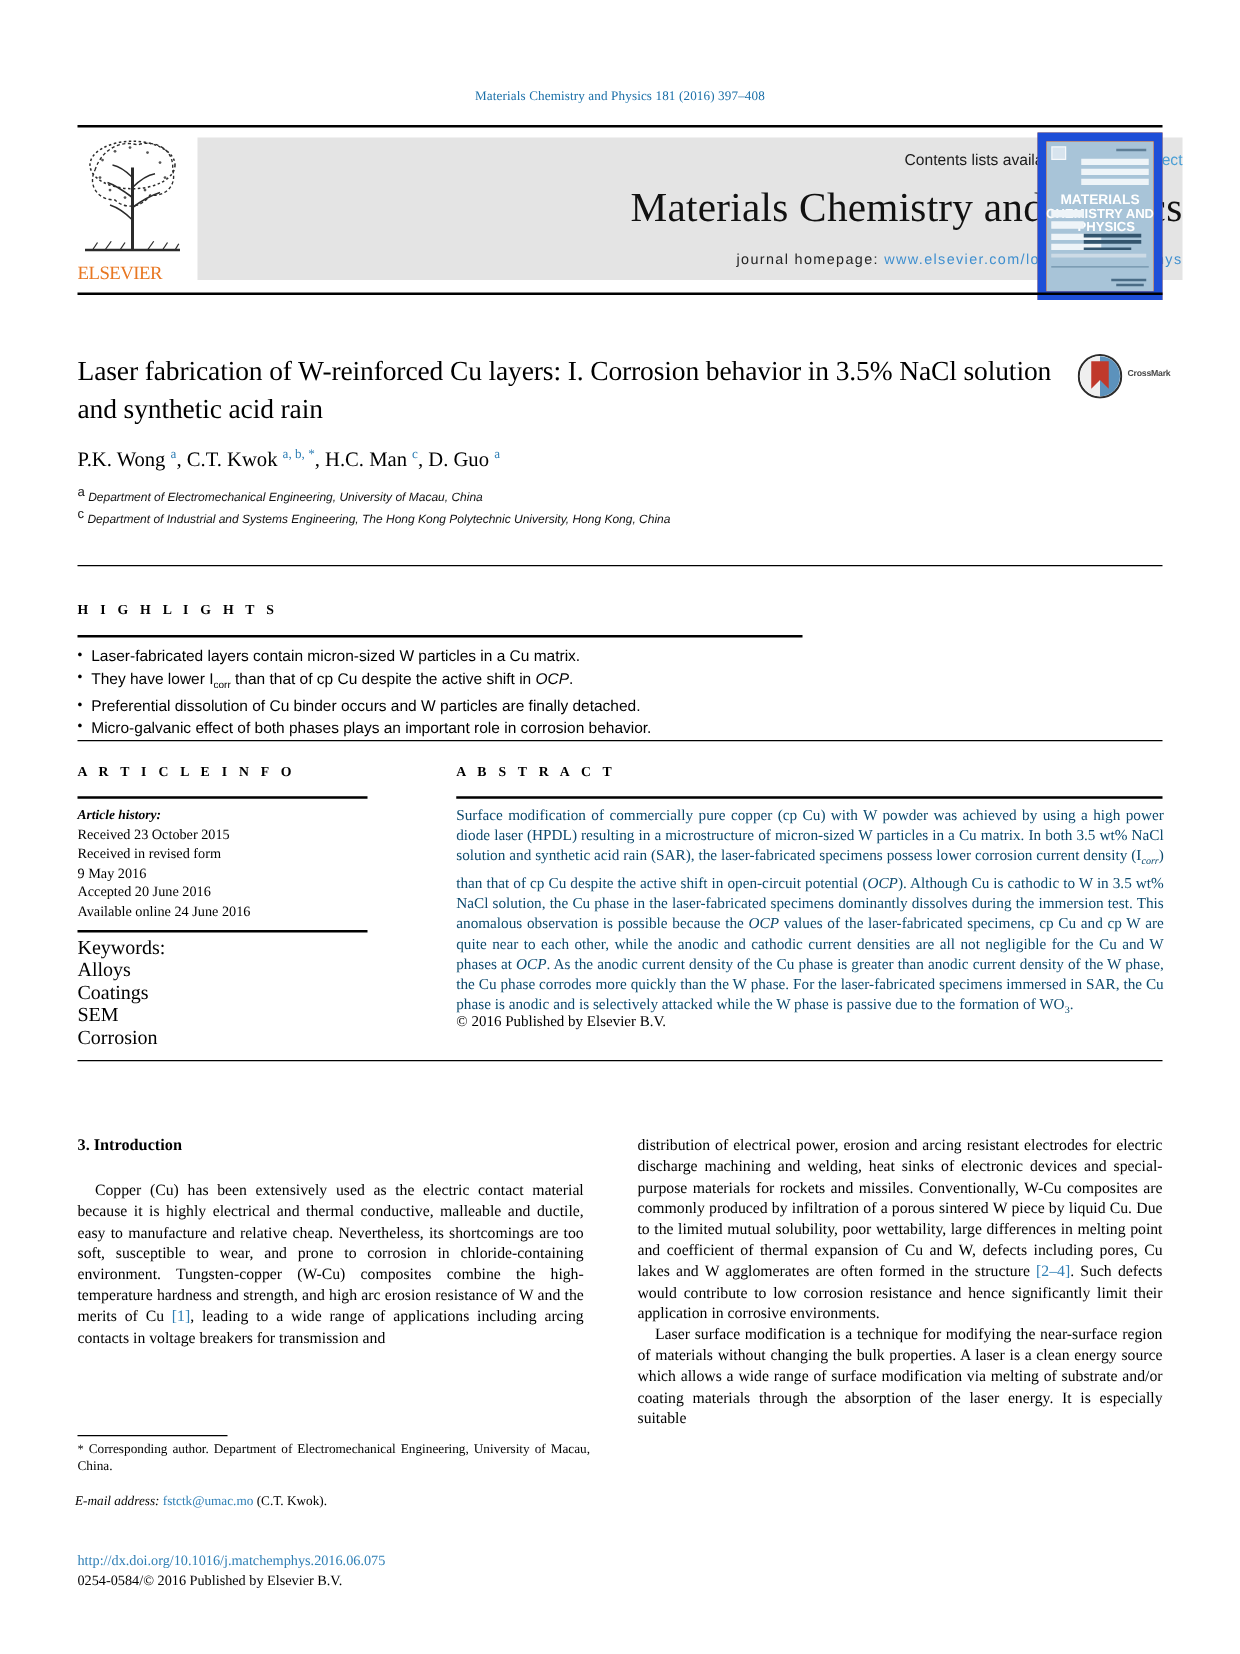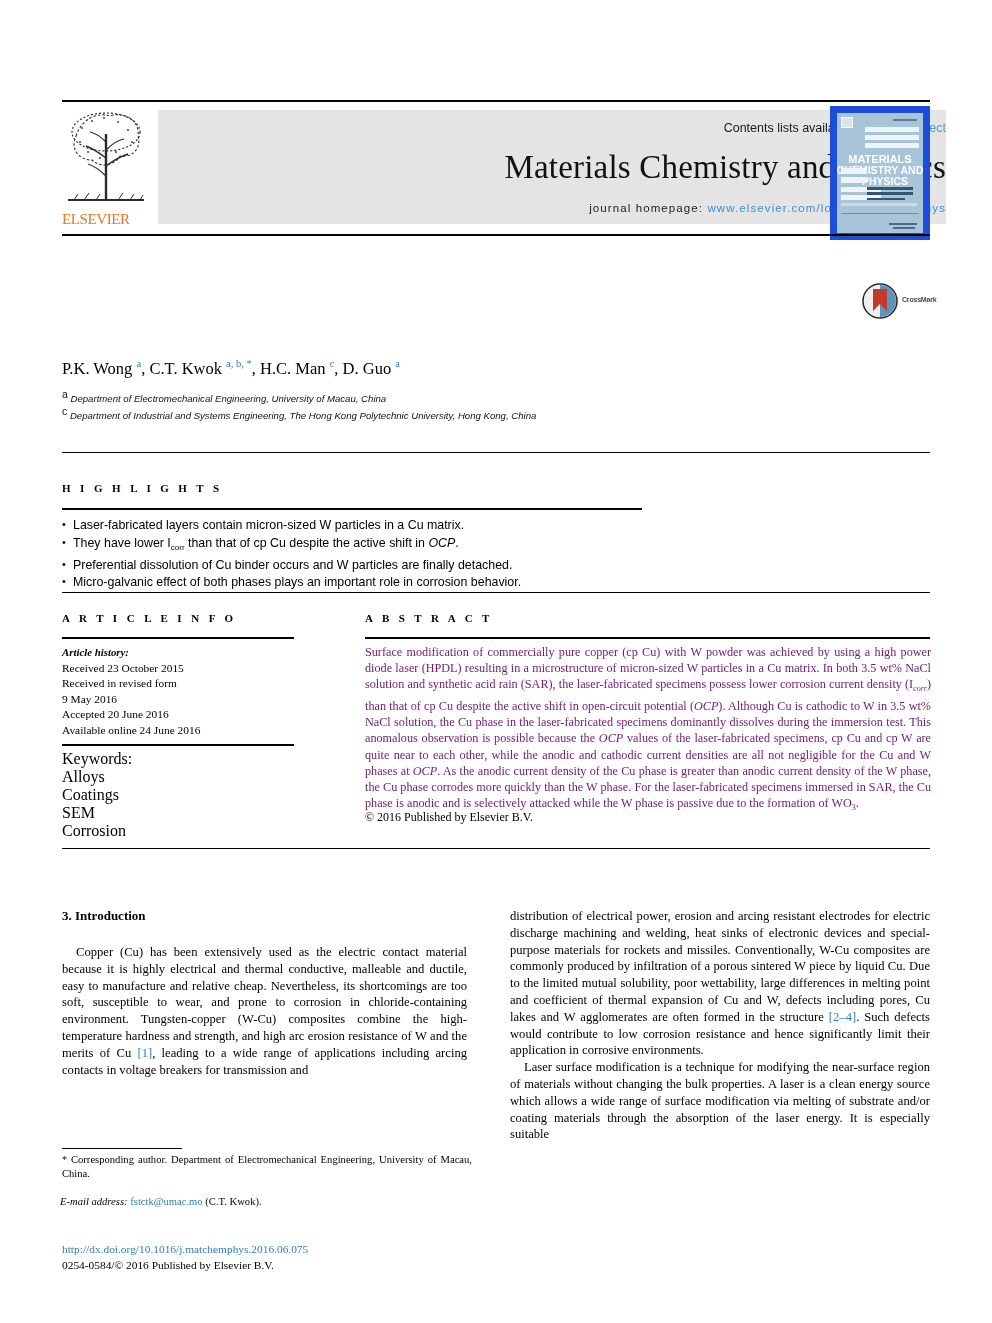--- a/index.html
+++ b/index.html
@@ -292,21 +292,21 @@
   }
 
   .abstract-body {
     position: absolute;
     left: 365px; top: 644px;
     width: 566px;
     font-family: "Liberation Serif", serif;
     font-size: 12.2px;
     line-height: 16.2px;
     text-align: justify;
-    color: #701a75;
+    color: #0c4a6e;
   }
   .abstract-body sub { font-size: 8px; }
   .abstract-body .it { font-style: italic; }
   .copyright-line {
     position: absolute;
     left: 365px; top: 810px;
     width: 566px;
     font-family: "Liberation Serif", serif;
     font-size: 12px;
   }
@@ -389,20 +389,21 @@
     font-family: "Liberation Serif", serif;
     font-size: 11.4px;
     color: #000;
   }
 </style>
 </head>
 <body>
 
 <div class="page">
 
+  <div class="running-head">Materials Chemistry and Physics 181 (2016) 397–408</div>
   <div class="rule-top"></div>
 
   <div class="masthead">
 
     <div class="elsevier-logo">
       <svg class="tree-svg" width="88" height="104" viewBox="0 0 88 104" aria-hidden="true">
         <g fill="#2b2b2b">
           <ellipse cx="44" cy="26" rx="34" ry="19" fill="none" stroke="#2b2b2b" stroke-width="1.2" stroke-dasharray="2 2"></ellipse>
           <path d="M14 30 C20 12 36 6 48 10 C62 5 78 14 76 30 C80 42 70 52 58 50 C52 60 38 62 30 54 C16 54 8 42 14 30 Z" fill="none" stroke="#2b2b2b" stroke-width="1.1" stroke-dasharray="2.5 2"></path>
           <path d="M44 28 L44 94" stroke="#2b2b2b" stroke-width="2.4" fill="none"></path>
@@ -471,20 +472,23 @@
         </g>
         <rect x="4" y="100" width="78" height="1" fill="#6f90a8"></rect>
         <rect x="52" y="110" width="28" height="2" fill="#4a6c86"></rect>
         <rect x="56" y="114" width="22" height="2" fill="#4a6c86"></rect>
       </svg>
     </div>
   </div>
 
   <div class="rule-under-mast"></div>
 
+  <div class="title-block">
+    <h1 class="article-title">Laser fabrication of W-reinforced Cu layers: I. Corrosion behavior in 3.5% NaCl solution and synthetic acid rain</h1>
+  </div>
 
   <div class="crossmark">
     <svg width="36" height="36" viewBox="0 0 36 36" aria-hidden="true">
       <circle cx="18" cy="18" r="17" fill="#ffffff" stroke="#2c2c2c" stroke-width="1.6"></circle>
       <path d="M18 2 a16 16 0 0 1 0 32 Z" fill="#3f7fb0" opacity="0.85"></path>
       <path d="M18 2 a16 16 0 0 0 0 32 Z" fill="#efefef"></path>
       <path d="M11 6 h14 v22 l-7 -7 l-7 7 Z" fill="#c0392b"></path>
     </svg>
     <div class="crossmark-label">CrossMark</div>
   </div>

